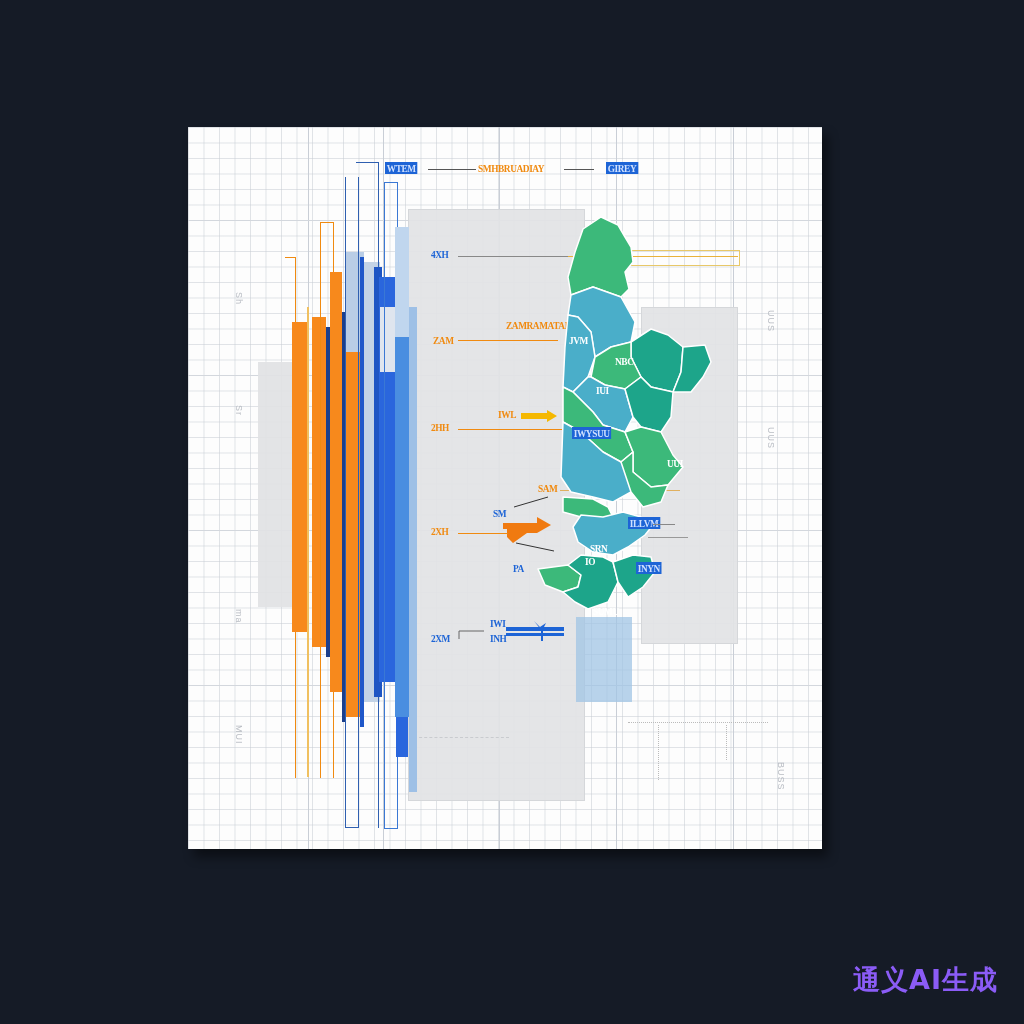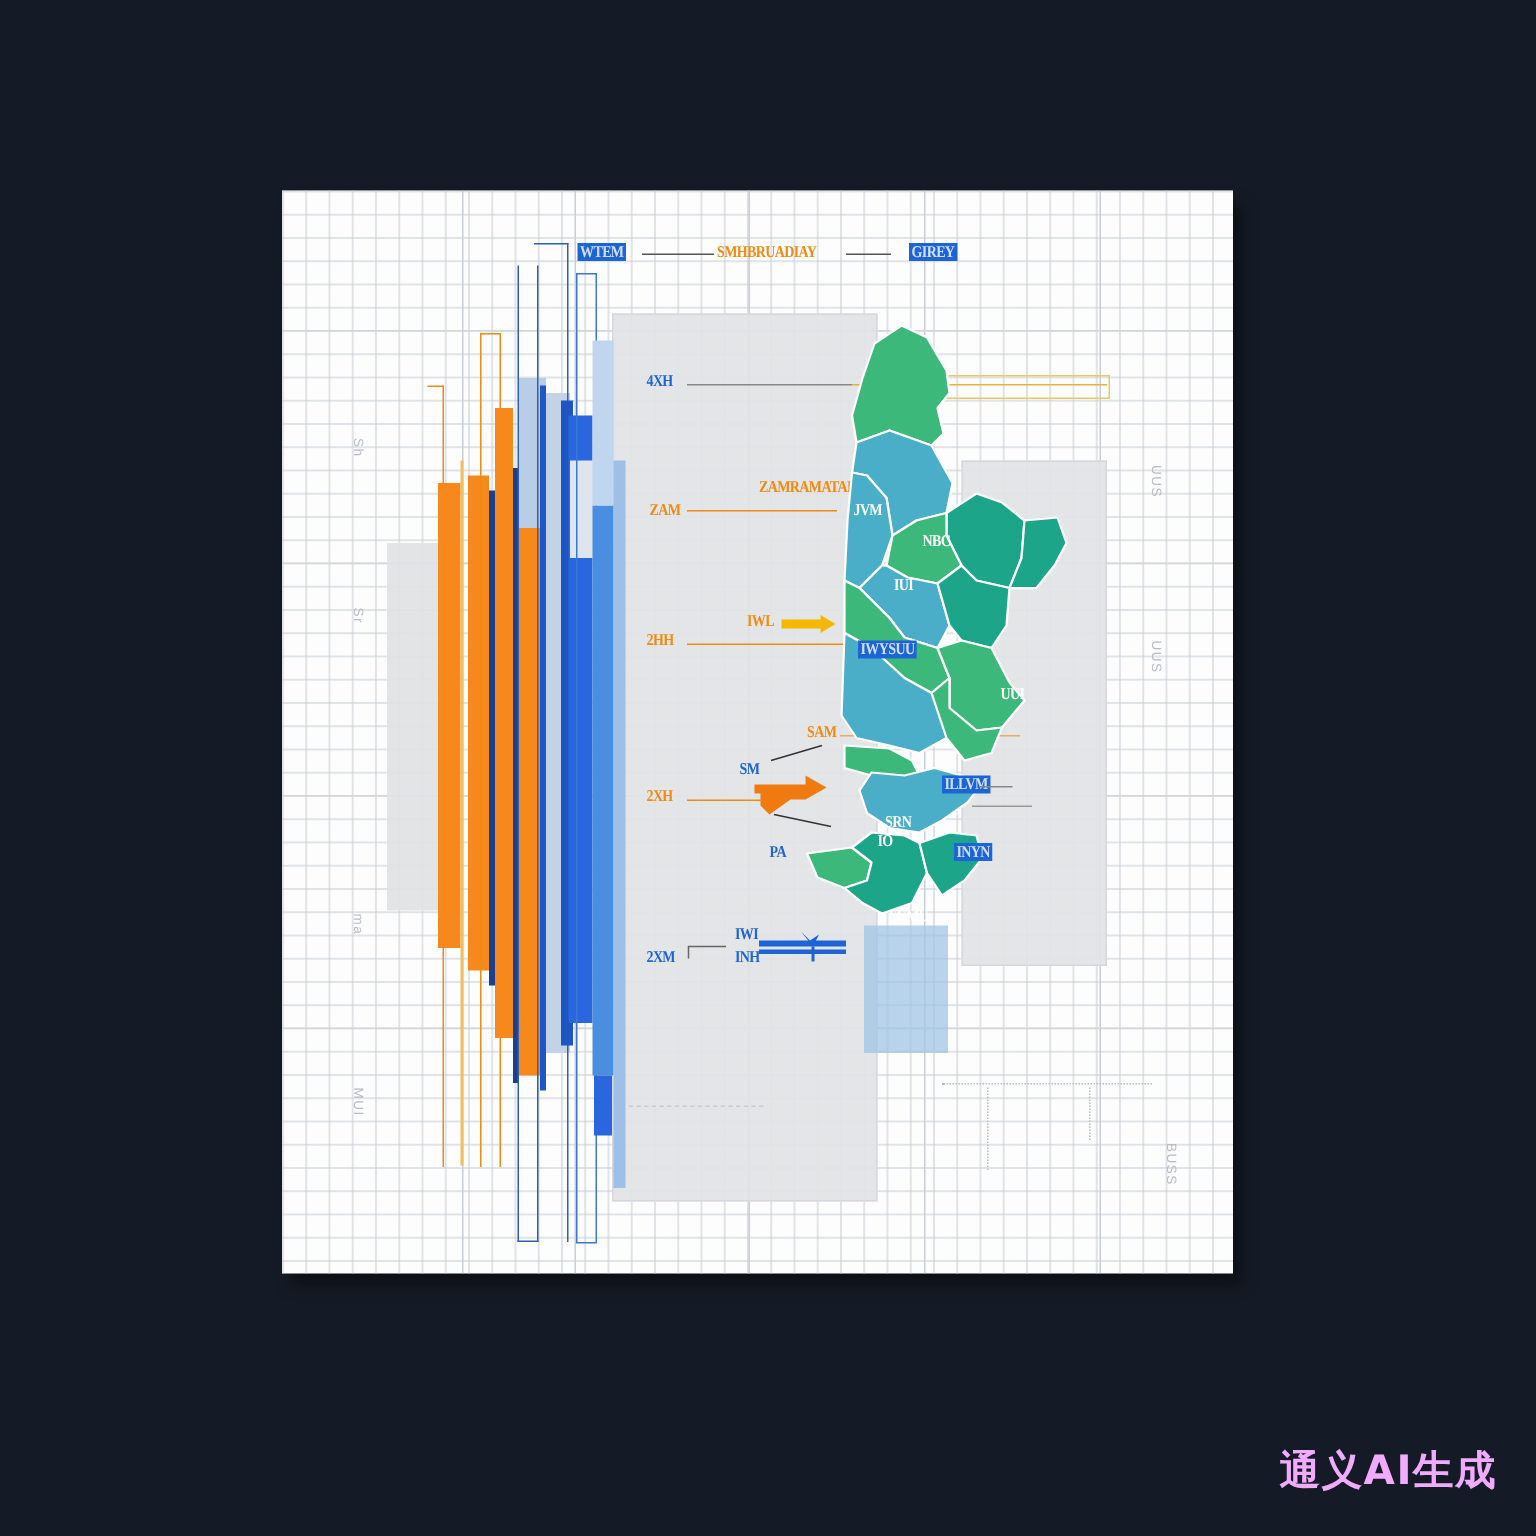--- a/index.html
+++ b/index.html
@@ -29,21 +29,21 @@
     font-family: "Liberation Serif", serif; white-space: nowrap; transform: scaleX(0.85); transform-origin: left center;
   }
   .blue { color: #1d64d6; }
   .orange { color: #f08a10; }
   .hl { background: #1d64d6; color: #cfe0ff; padding: 0 2px; }
   .line { position: absolute; height: 1px; }
   .vtext {
     position: absolute; font-size: 9px; color: #b8bcc3; writing-mode: vertical-rl; letter-spacing: 1px;
   }
   .watermark {
-    position: absolute; right: 26px; bottom: 26px; color: #f0abfc; font-size: 27px; font-weight: bold;
+    position: absolute; right: 26px; bottom: 26px; color: #8b5cf6; font-size: 27px; font-weight: bold;
     font-family: "DejaVu Sans", sans-serif; letter-spacing: 1px;
   }
   svg { position: absolute; overflow: visible; }
 </style>
 </head>
 <body>
 
 <div class="sheet">
 
   <div class="major-v" style="left:120px"></div>

